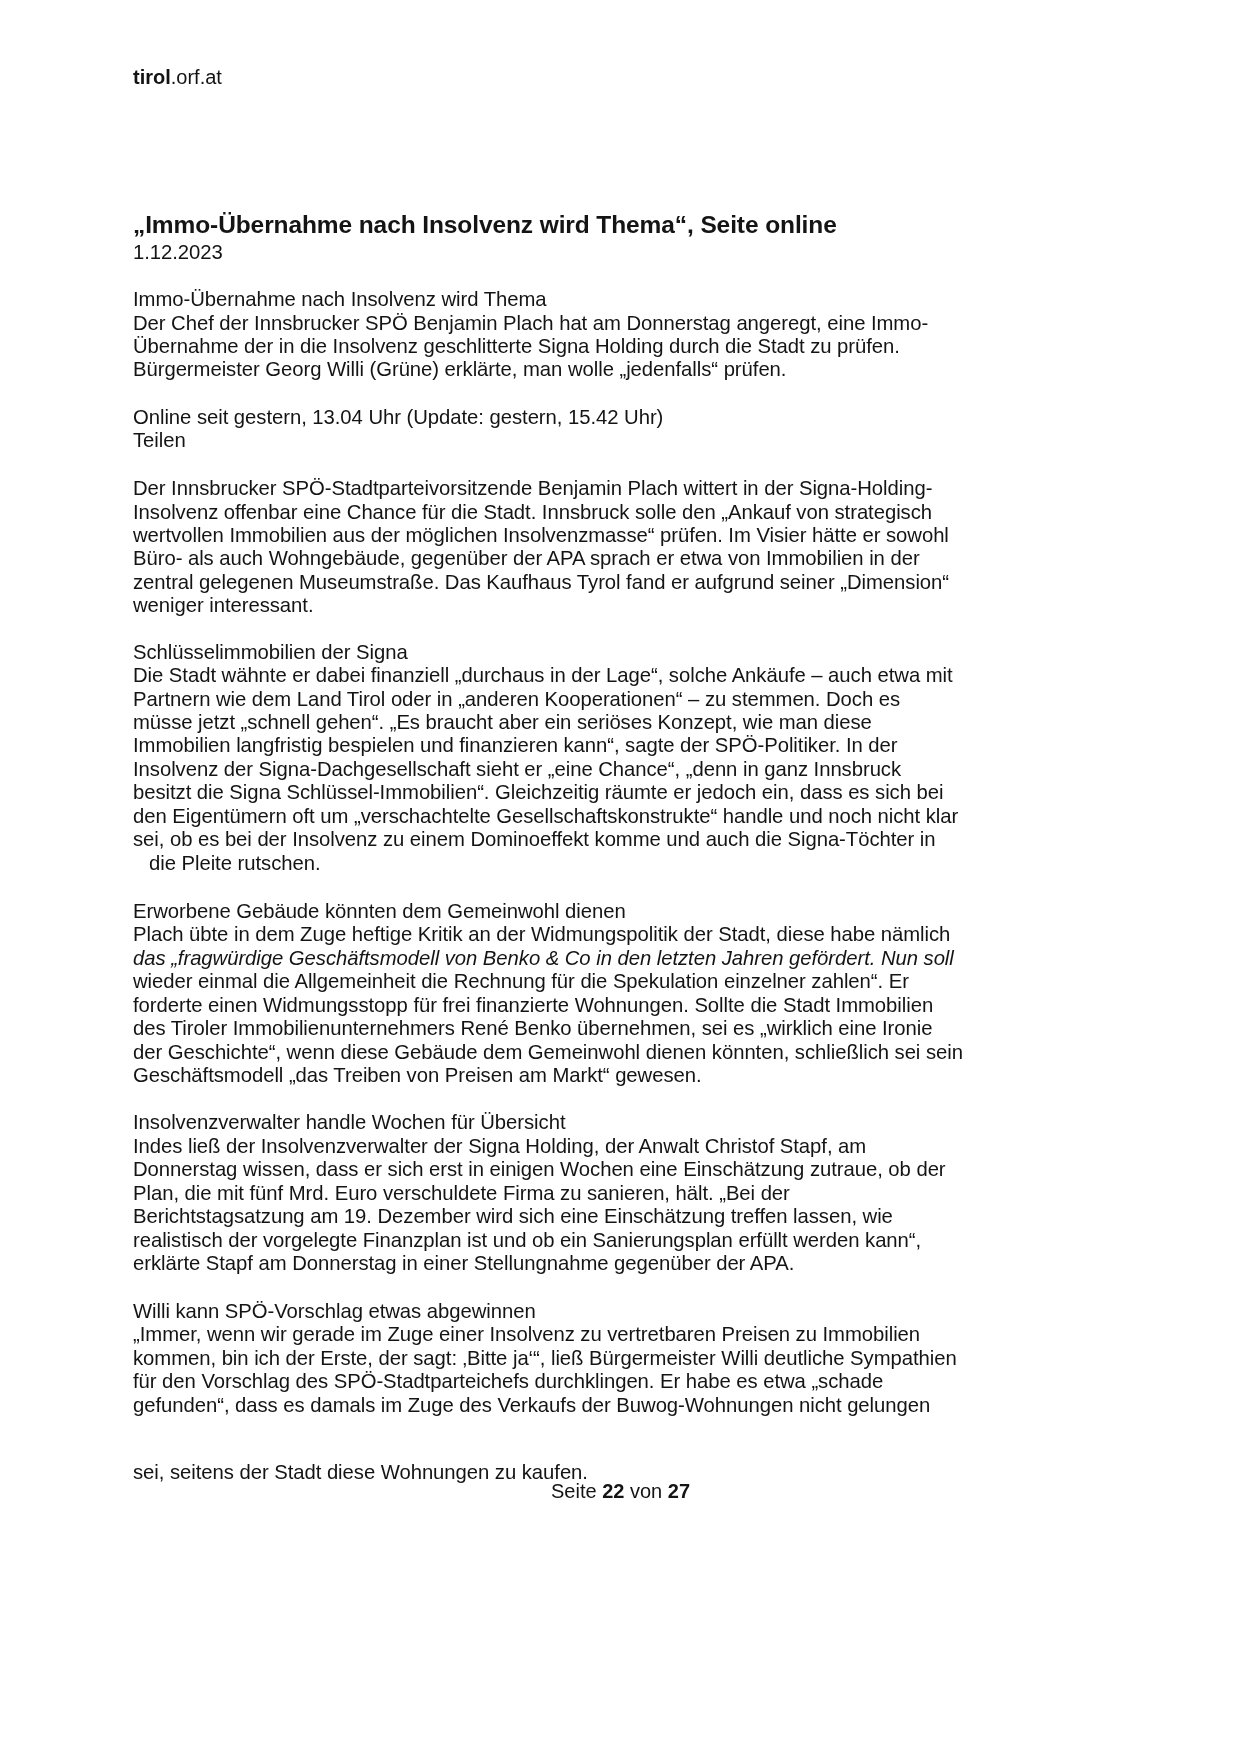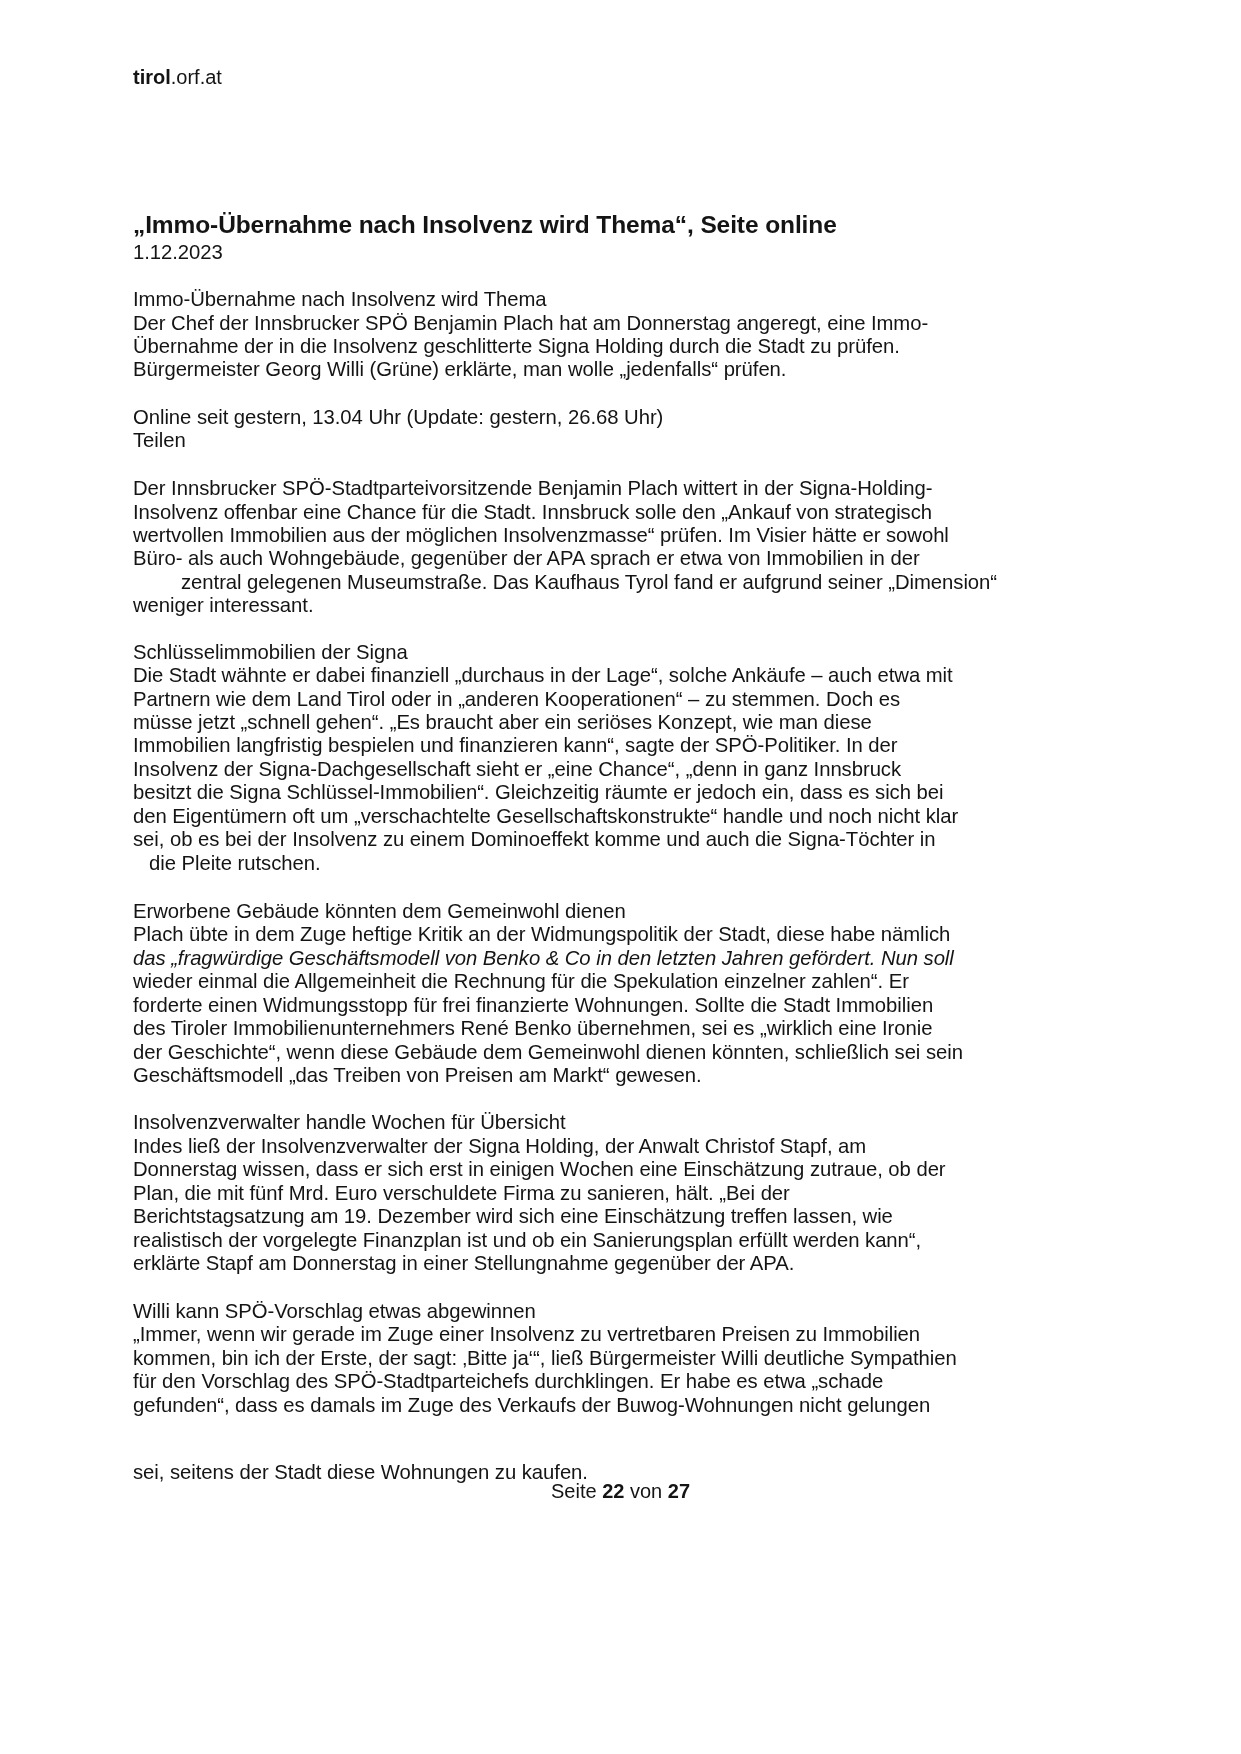--- a/index.html
+++ b/index.html
@@ -18,27 +18,27 @@
 <div class="source"><b>tirol</b><span>.orf.at</span></div>
 
 <div class="title">„Immo-Übernahme nach Insolvenz wird Thema“, Seite online</div>
 <div class="line" style="top:240px">1.12.2023</div>
 
 <div id="body-lines">
     <div class="line" style="top: 287px;">Immo-Übernahme nach Insolvenz wird Thema</div>
     <div class="line" style="top: 311px;">Der Chef der Innsbrucker SPÖ Benjamin Plach hat am Donnerstag angeregt, eine Immo-</div>
     <div class="line" style="top: 334px;">Übernahme der in die Insolvenz geschlitterte Signa Holding durch die Stadt zu prüfen.</div>
     <div class="line" style="top: 357px;">Bürgermeister Georg Willi (Grüne) erklärte, man wolle „jedenfalls“ prüfen.</div>
-    <div class="line" style="top: 405px;">Online seit gestern, 13.04 Uhr (Update: gestern, 26.68 Uhr)</div>
+    <div class="line" style="top: 405px;">Online seit gestern, 13.04 Uhr (Update: gestern, 15.42 Uhr)</div>
     <div class="line" style="top: 428px;">Teilen</div>
     <div class="line" style="top: 476px;">Der Innsbrucker SPÖ-Stadtparteivorsitzende Benjamin Plach wittert in der Signa-Holding-</div>
     <div class="line" style="top: 500px;">Insolvenz offenbar eine Chance für die Stadt. Innsbruck solle den „Ankauf von strategisch</div>
     <div class="line" style="top: 523px;">wertvollen Immobilien aus der möglichen Insolvenzmasse“ prüfen. Im Visier hätte er sowohl</div>
     <div class="line" style="top: 546px;">Büro- als auch Wohngebäude, gegenüber der APA sprach er etwa von Immobilien in der</div>
-    <div class="line" style="top: 570px; margin-left: 48px;">zentral gelegenen Museumstraße. Das Kaufhaus Tyrol fand er aufgrund seiner „Dimension“</div>
+    <div class="line" style="top: 570px;">zentral gelegenen Museumstraße. Das Kaufhaus Tyrol fand er aufgrund seiner „Dimension“</div>
     <div class="line" style="top: 593px;">weniger interessant.</div>
     <div class="line" style="top: 640px;">Schlüsselimmobilien der Signa</div>
     <div class="line" style="top: 663px;">Die Stadt wähnte er dabei finanziell „durchaus in der Lage“, solche Ankäufe – auch etwa mit</div>
     <div class="line" style="top: 687px;">Partnern wie dem Land Tirol oder in „anderen Kooperationen“ – zu stemmen. Doch es</div>
     <div class="line" style="top: 710px;">müsse jetzt „schnell gehen“. „Es braucht aber ein seriöses Konzept, wie man diese</div>
     <div class="line" style="top: 733px;">Immobilien langfristig bespielen und finanzieren kann“, sagte der SPÖ-Politiker. In der</div>
     <div class="line" style="top: 757px;">Insolvenz der Signa-Dachgesellschaft sieht er „eine Chance“, „denn in ganz Innsbruck</div>
     <div class="line" style="top: 780px;">besitzt die Signa Schlüssel-Immobilien“. Gleichzeitig räumte er jedoch ein, dass es sich bei</div>
     <div class="line" style="top: 804px;">den Eigentümern oft um „verschachtelte Gesellschaftskonstrukte“ handle und noch nicht klar</div>
     <div class="line" style="top: 827px;">sei, ob es bei der Insolvenz zu einem Dominoeffekt komme und auch die Signa-Töchter in</div>

